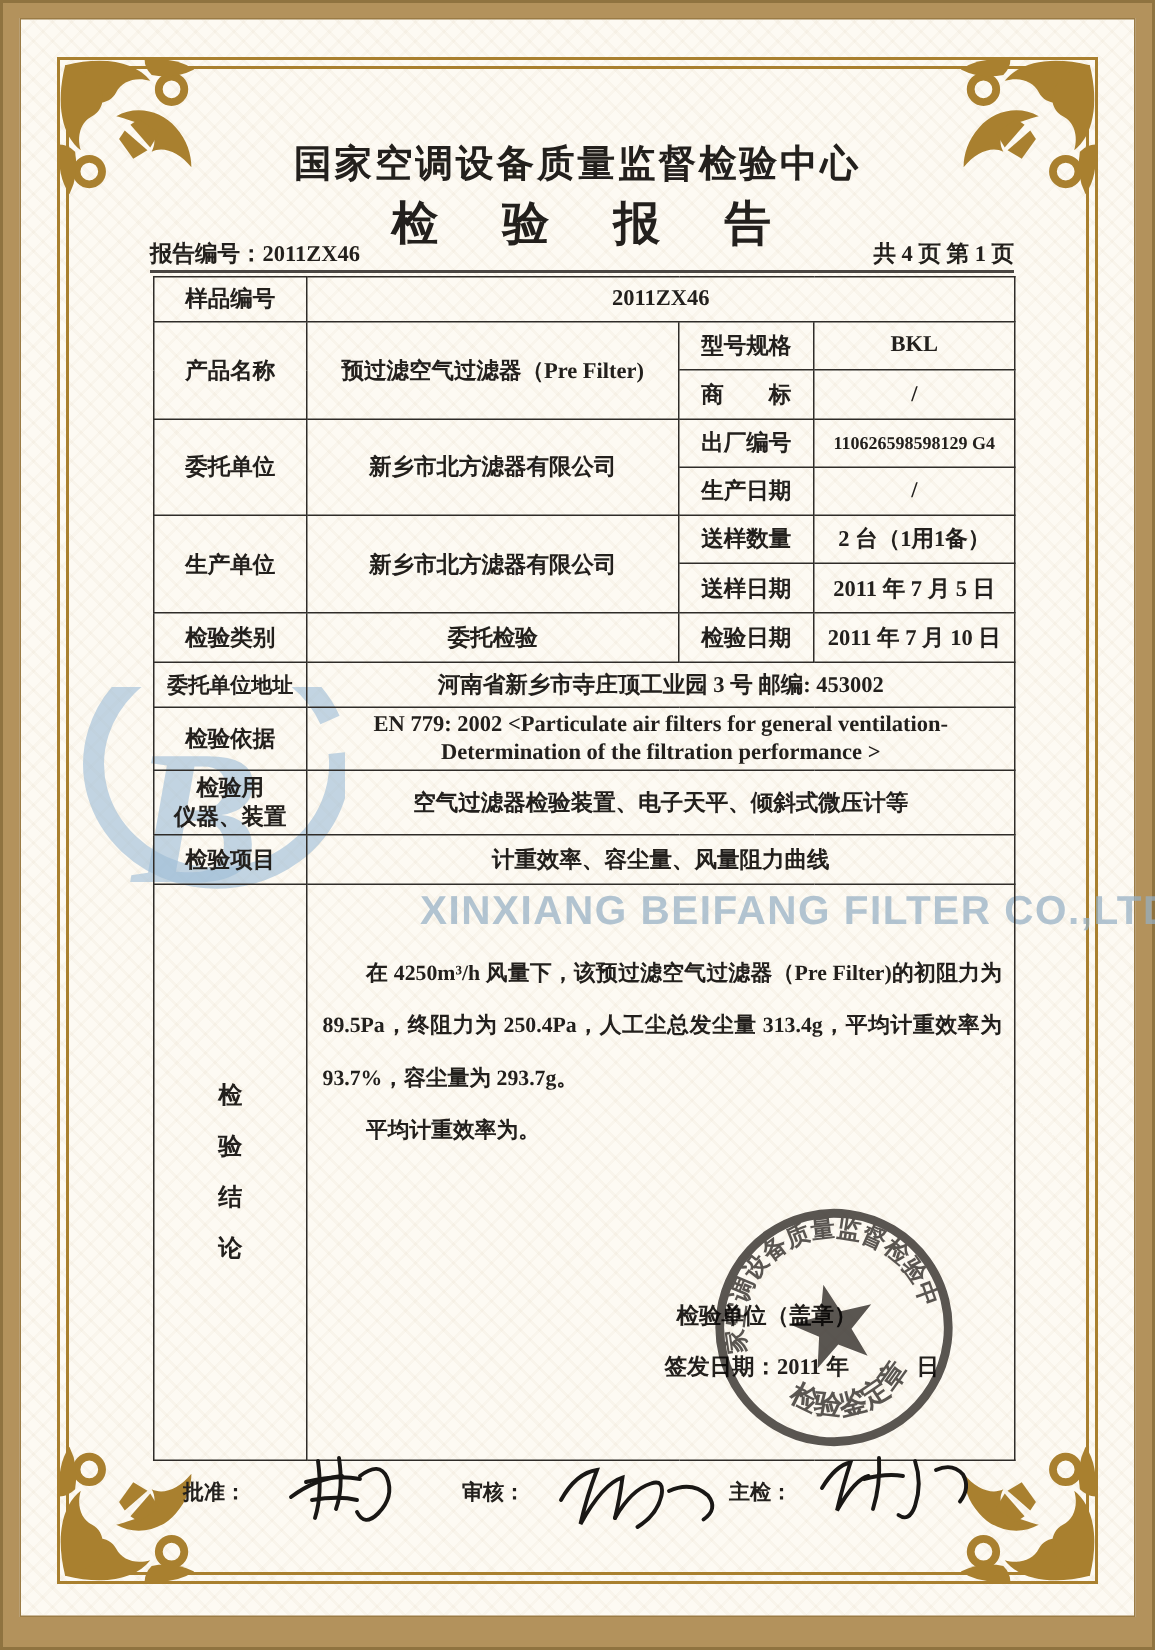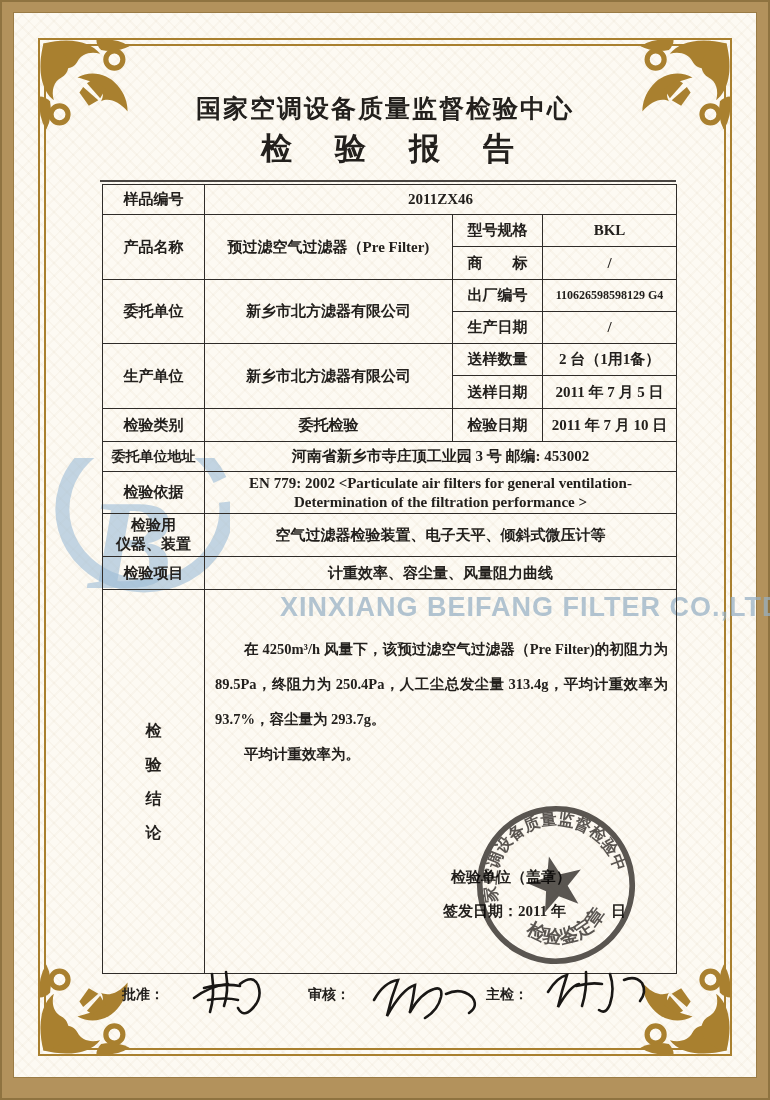--- a/index.html
+++ b/index.html
@@ -96,20 +96,24 @@
     </svg>
 
   <svg class="wm wm-logo" width="180" height="165" viewBox="0 0 180 165">
     <path d="M170,22 A82,76 0 1 0 176,44" fill="none" stroke="rgba(158,189,214,0.62)" stroke-width="14"></path>
     <text x="38" y="130" font-family="Liberation Serif, serif" font-style="italic" font-weight="bold" font-size="128" fill="rgba(158,189,214,0.62)">B</text>
   </svg>
   <div class="wm wm-en">XINXIANG BEIFANG FILTER CO.,LTD.</div>
 
   <div class="org-title">国家空调设备质量监督检验中心</div>
   <div class="report-title">检　验　报　告</div>
+  <div class="meta">
+    <span class="no">报告编号：2011ZX46</span>
+    <span class="pg">共 4 页 第 1 页</span>
+  </div>
   <div class="meta-rule"></div>
 
   <table class="rpt">
     <colgroup>
         <col style="width:102px">
         <col style="width:248px">
         <col style="width:90px">
         <col style="width:134px">
       </colgroup>
     <tbody>

